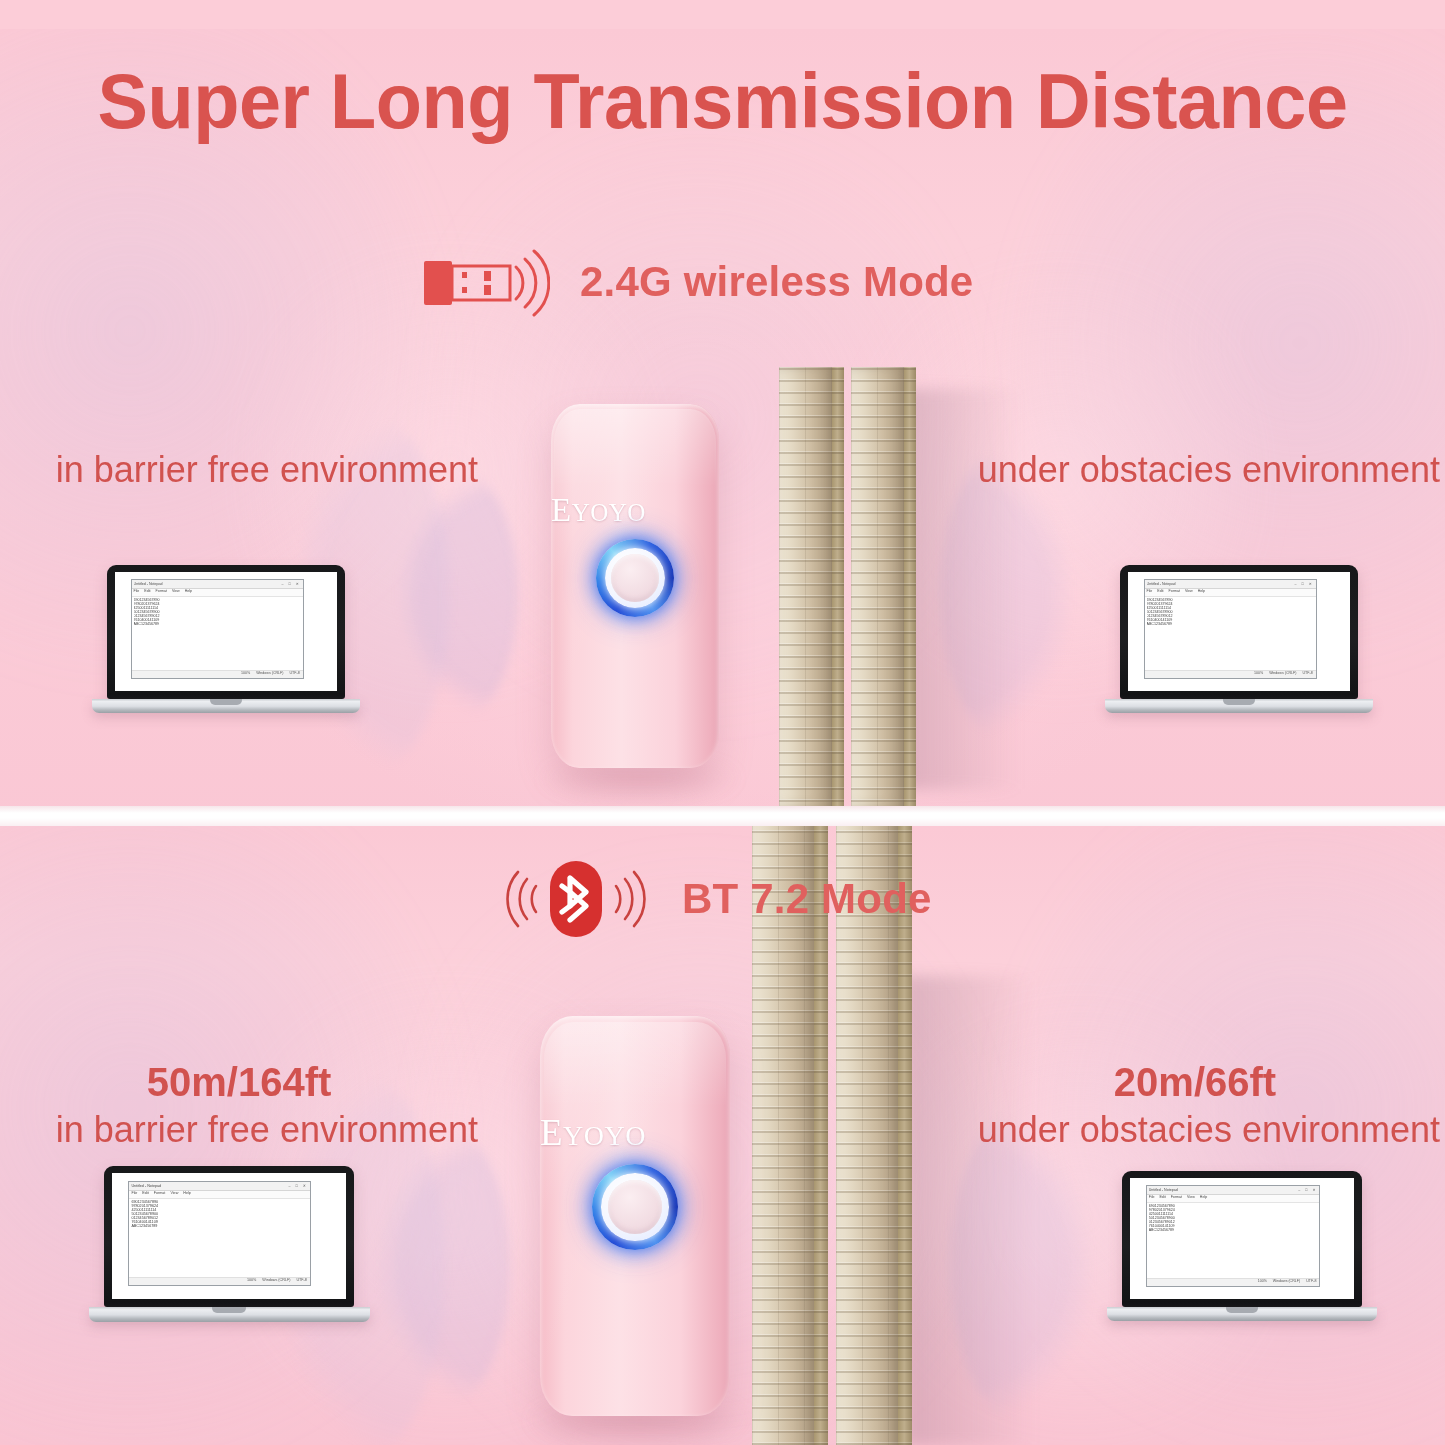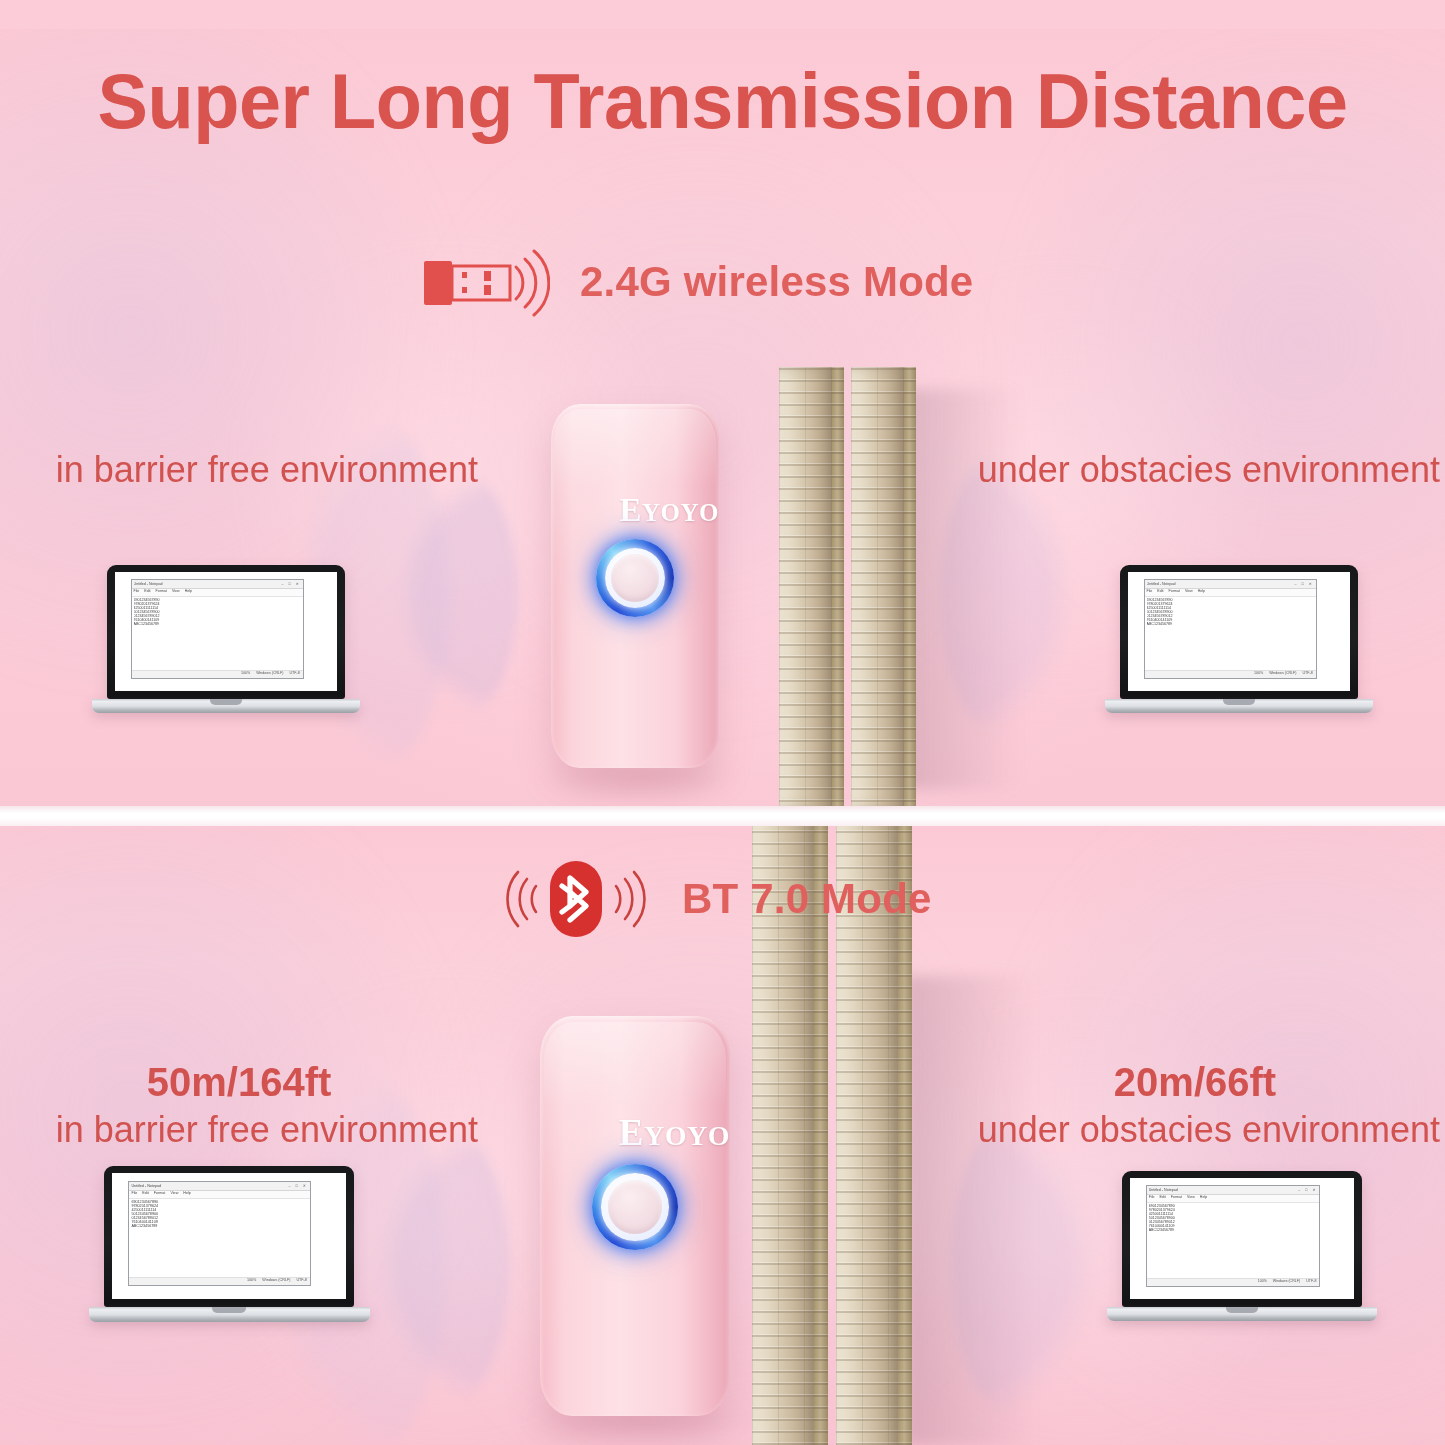--- a/index.html
+++ b/index.html
@@ -67,22 +67,22 @@
       linear-gradient(115deg, rgba(255,255,255,.42) 0%, rgba(255,255,255,.05) 26%, rgba(255,255,255,0) 48%),
       linear-gradient(to right,#f6bcc7 0%, #fcd5dc 13%, #fde1e6 42%, #fbd2db 74%, #efb0be 95%, #e9a6b6 100%);
     box-shadow: 0 18px 34px rgba(190,120,140,.28), inset 0 2px 5px rgba(255,255,255,.6);
   }
   .scanner-body::after {
     content:""; position:absolute; inset:1.5% 2% 2% 2%; border-radius:16%/9.5%;
     background:linear-gradient(to bottom, rgba(255,255,255,.30) 0%, rgba(255,255,255,0) 22%);
     pointer-events:none;
   }
   .scanner-logo {
-    position:absolute; left:0; width:100%; text-align:right;
-    color:#ffffff; font-weight:700; font-family:"Liberation Serif","DejaVu Serif",serif;
+    position:absolute; left:0; width:100%; text-align:left;
+    color:#ffffff; font-weight:400; font-family:"Liberation Serif","DejaVu Serif",serif;
     text-shadow:0 1px 2px rgba(170,110,130,.35);
     letter-spacing:.5px; user-select:none;
   }
   .scanner-logo .cap { font-size:1.32em; }
   .btn-ring { position:absolute; border-radius:50%; }
   .btn-glow {
     position:absolute; inset:-22%; border-radius:50%;
     background:radial-gradient(circle, rgba(110,150,255,.40) 0%, rgba(120,160,255,.12) 52%, rgba(255,255,255,0) 72%);
     filter:blur(6px);
   }
@@ -365,21 +365,21 @@
           <rect x="50" y="5" width="52" height="76" rx="26" fill="#d6302f"></rect>
 
           <path d="M70 22 L86 36 L70 50 L70 22 M70 64 L86 50 L70 36" fill="none" stroke="#ffffff" stroke-width="5.2" stroke-linejoin="round" stroke-linecap="round"></path>
           <path d="M62 30 L70 36 M62 56 L70 50" fill="none" stroke="#ffffff" stroke-width="5.2" stroke-linecap="round"></path>
 
           <path d="M116 30 A 22 22 0 0 1 116 56" fill="none" stroke="#c9423f" stroke-width="2.6" stroke-linecap="round"></path>
           <path d="M125 23 A 31 31 0 0 1 125 63" fill="none" stroke="#c9423f" stroke-width="2.6" stroke-linecap="round"></path>
           <path d="M134 16 A 40 40 0 0 1 134 70" fill="none" stroke="#c9423f" stroke-width="2.6" stroke-linecap="round"></path>
         </svg>
       </span>
-      <span class="mode-label">BT 7.0 Mode</span>
+      <span class="mode-label">BT 7.2 Mode</span>
     </div>
 
     <div class="caption" style="left:0px; top:232px; width:478px;">
       <div class="dist">50m/164ft</div>
       <div class="env">in barrier free environment</div>
     </div>
 
     <div class="caption" style="left:950px; top:232px; width:490px;">
       <div class="dist">20m/66ft</div>
       <div class="env">under obstacies environment</div>

